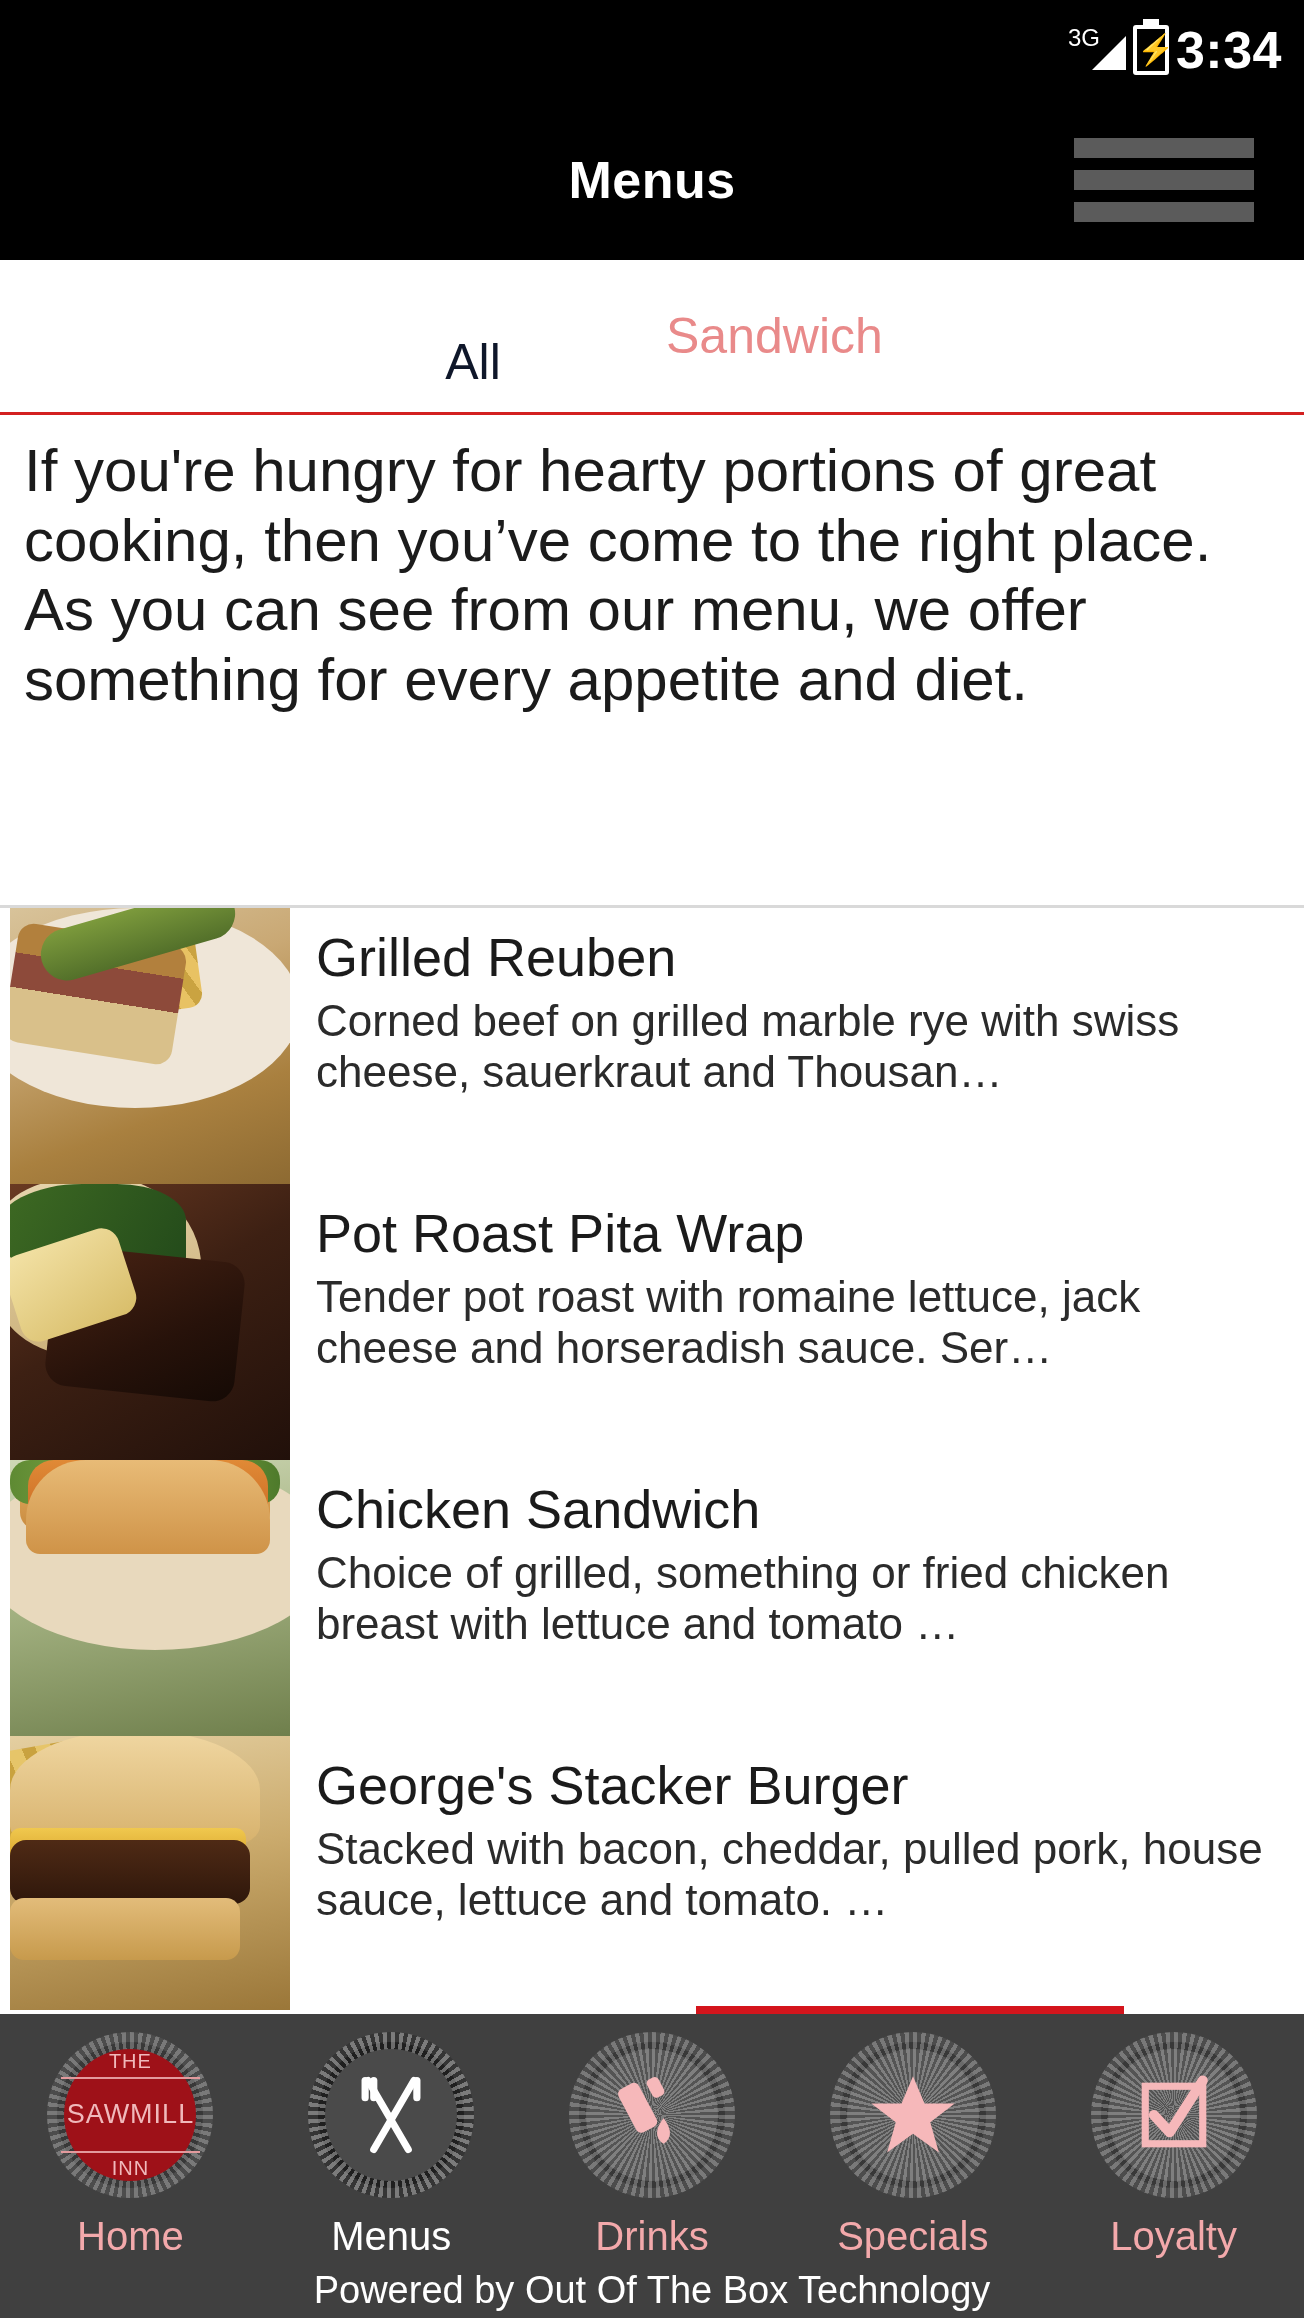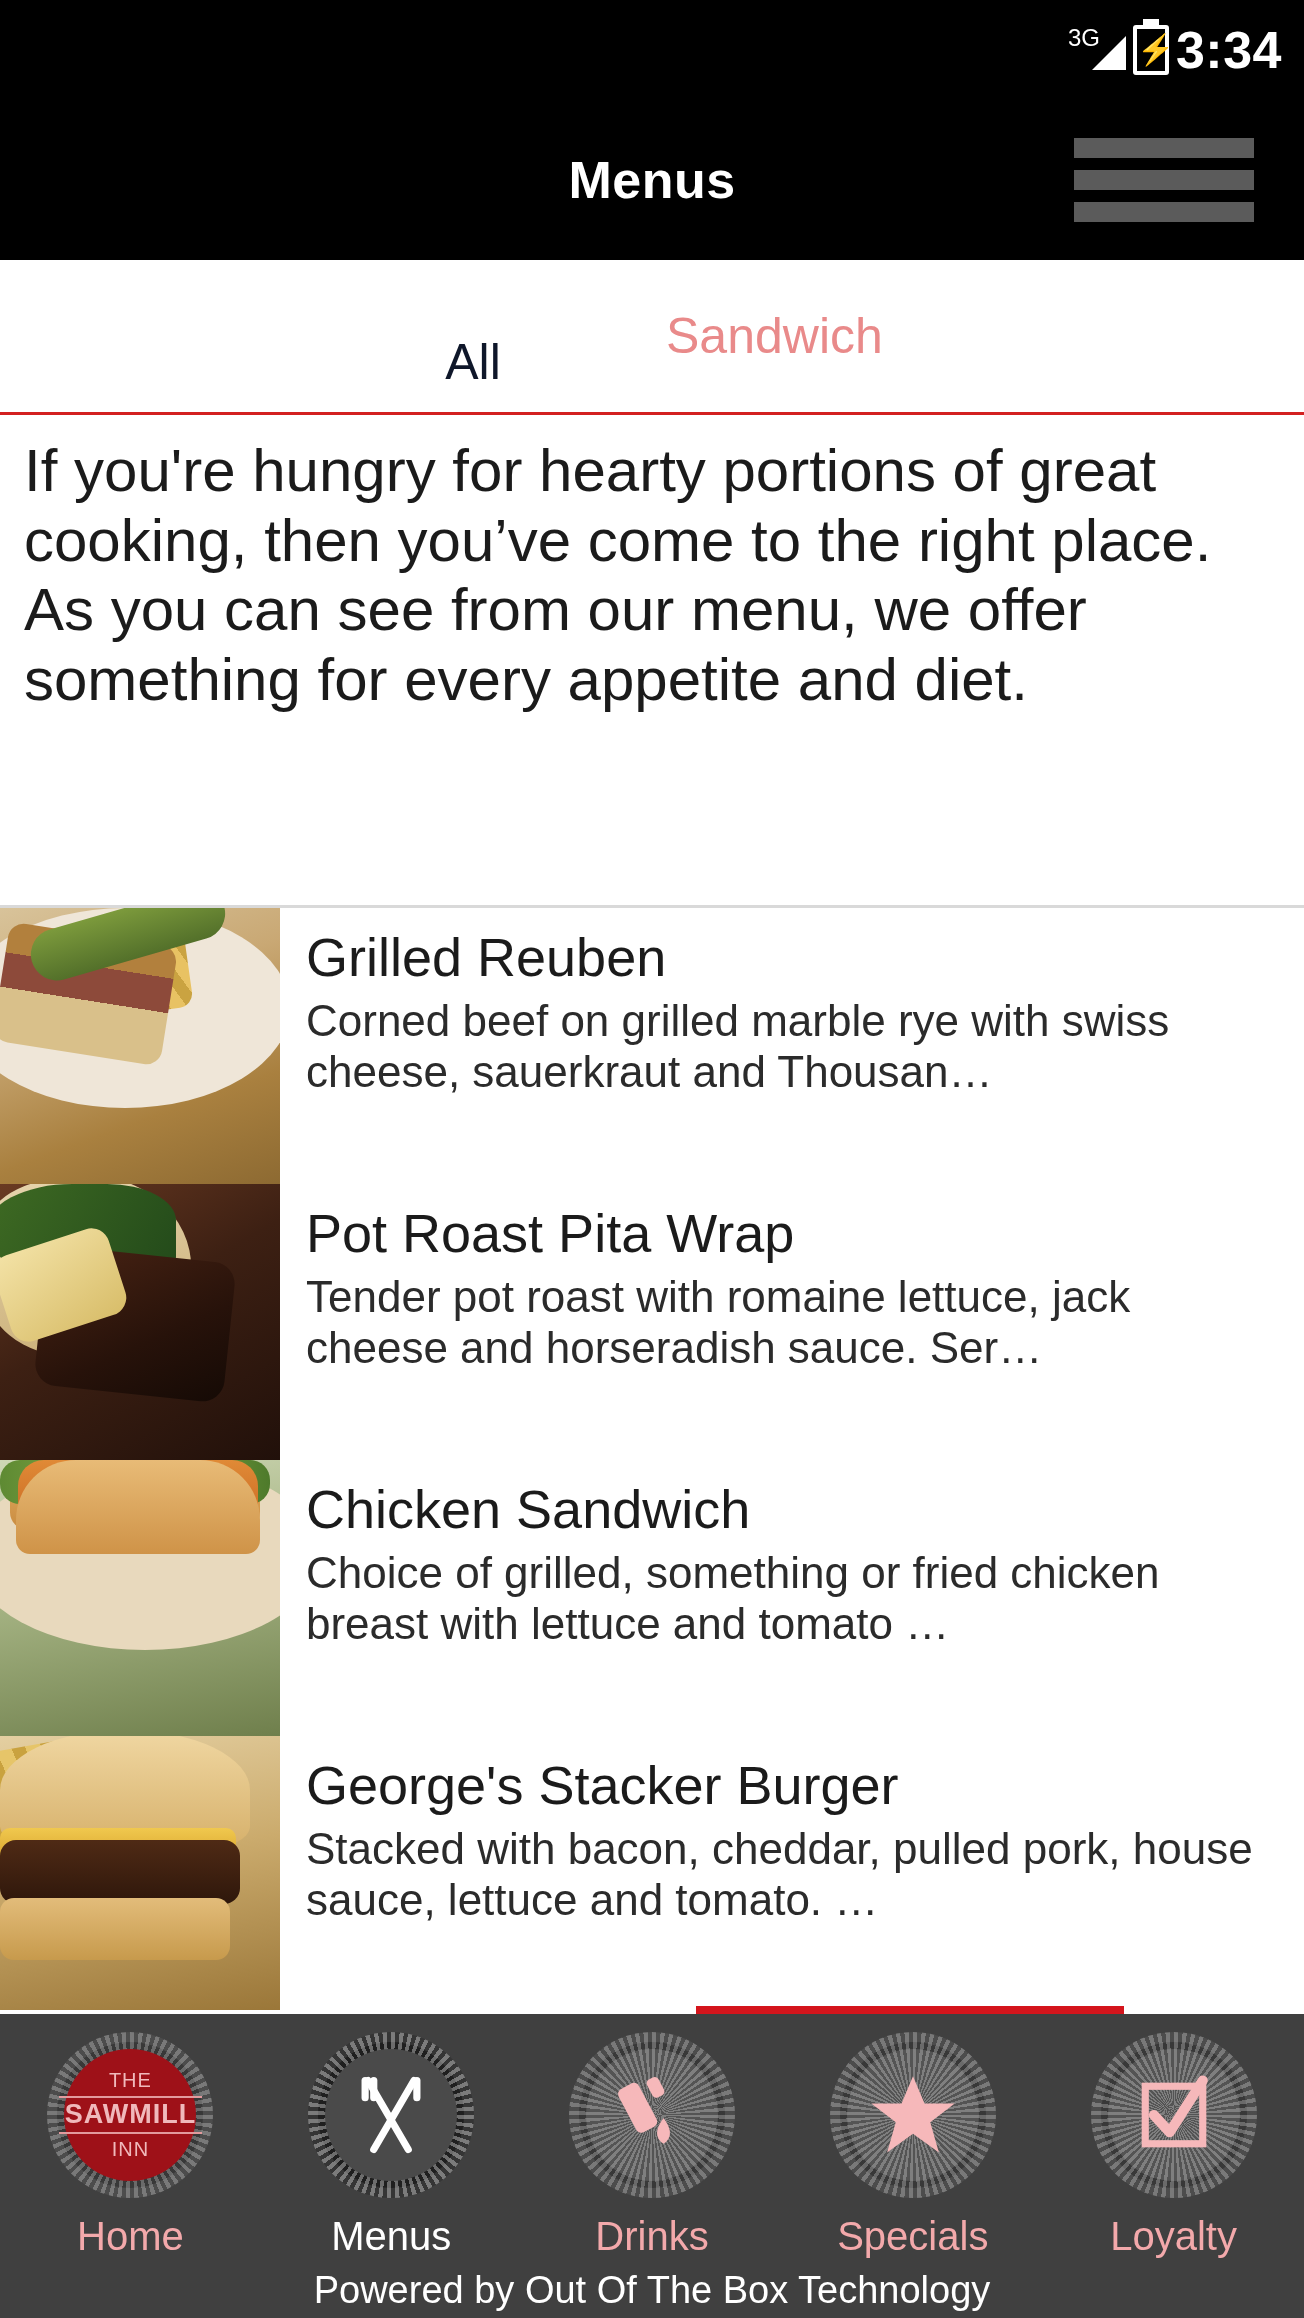--- a/index.html
+++ b/index.html
@@ -192,20 +192,21 @@
     width: 1304px;
     height: 1102px;
     background: #ffffff;
     overflow: hidden;
   }
   .item {
     position: relative;
     display: flex;
     height: 276px;
     background: #ffffff;
+    padding-left: 10px;
   }
   .thumb {
     width: 280px;
     height: 276px;
     flex: 0 0 280px;
     position: relative;
     overflow: hidden;
   }
   .thumb .layer { position: absolute; inset: 0; }
 
@@ -324,21 +325,21 @@
   
   .logo-badge .inner {
     background: #9e1118;
     color: #f0b9bb;
     font-size: 21px;
     line-height: 1.25;
     text-align: center;
     letter-spacing: 1px;
   }
   .logo-badge .l1 { font-size: 20px; }
-  .logo-badge .l2 { font-size: 27px; font-weight: bold; border-top:2px solid #e39a9d; border-bottom:2px solid #e39a9d; padding: 0 6px; margin: 3px 0; }
+  .logo-badge .l2 { font-size: 27px; font-weight: normal; border-top:2px solid #e39a9d; border-bottom:2px solid #e39a9d; padding: 19px 6px; margin: 3px 0; }
   .logo-badge .l3 { font-size: 20px; }
 
   .icon-svg { width: 92px; height: 92px; display:block; }
 
   .powered {
     position: absolute;
     bottom: 6px; left: 0;
     width: 1304px;
     text-align: center;
     color: #ffffff;

